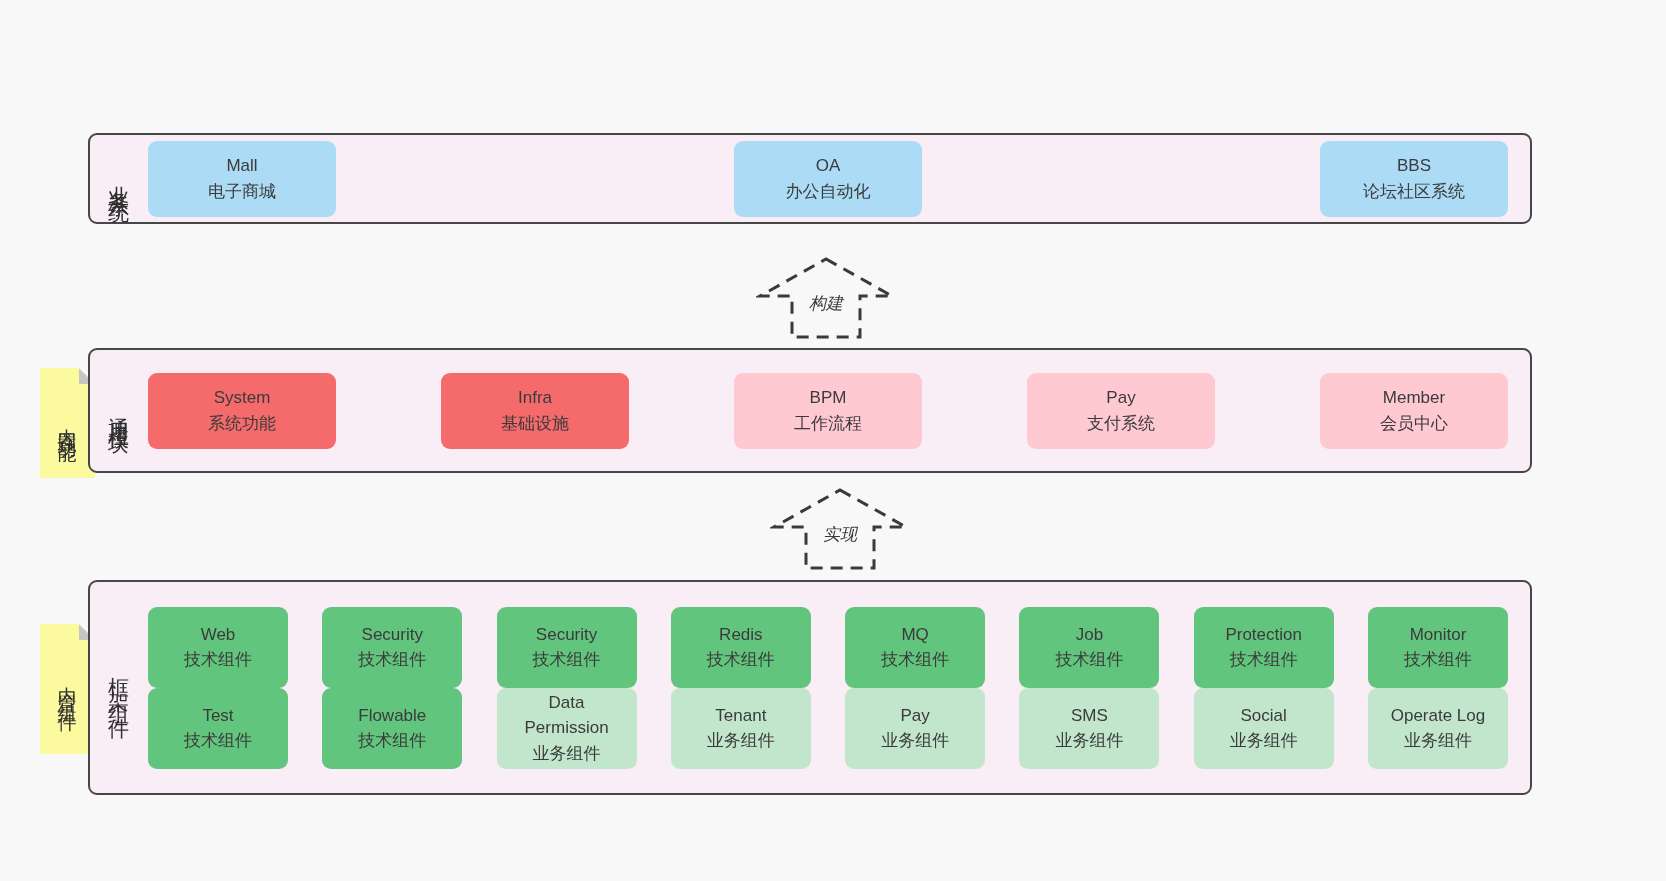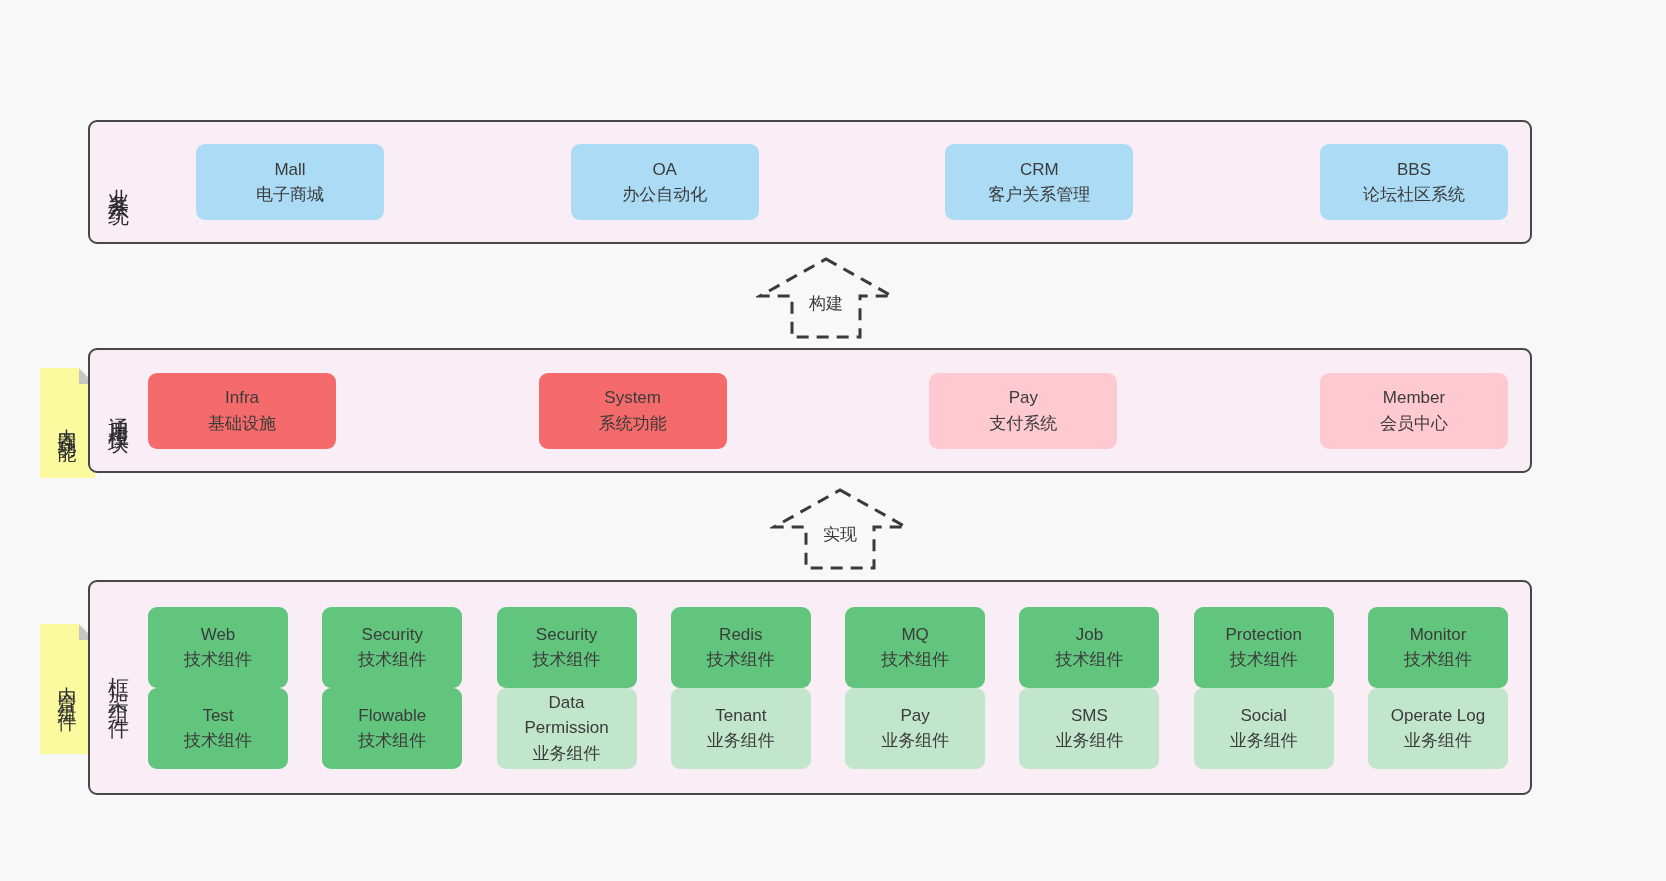--- a/index.html
+++ b/index.html
@@ -6,21 +6,21 @@
   body {
     width:1666px; height:881px; position:relative; overflow:hidden;
     background:#f8f8f8; color:#3b3b3b;
     font-family:"Liberation Sans", sans-serif;
   }
   .panel {
     position:absolute; left:88px; width:1444px; box-sizing:border-box;
     background:#f9edf6; border:2px solid #474747; border-radius:9px;
     display:flex;
   }
-  .s1 { top:120px; height:124px;gap:48px; }
+  .s1 { top:133px; height:91px; }
   .s2 { top:348px; height:125px; }
   .s3 { top:580px; height:215px; }
   .vlabel-wrap { width:58px; display:flex; justify-content:center; flex:0 0 58px; }
   .vlabel {
     margin:auto; writing-mode:vertical-lr; text-orientation:upright;
     font-size:21px; color:#2e2e2e; letter-spacing:5px; line-height:1;
   }
   .s3 .vlabel { letter-spacing:14px; }
   .boxes {
     flex:1; display:flex; align-items:center; justify-content:space-between;
@@ -53,41 +53,38 @@
   .note3 .vlabel { letter-spacing:9px; }
   .fold { position:absolute; top:0; right:0; }
   .arrow { position:absolute; width:140px; height:84px; }
   .arrow1 { left:756px; top:256px; }
   .arrow2 { left:770px; top:487px; }
   .arrow svg { position:absolute; left:0; top:0; }
   .arrow-label {
     position:absolute; left:50%; top:36px; transform:translateX(-50%);
     background:#f8f8f8; padding:0 4px; font-size:17px; color:#3b3b3b;
     white-space:nowrap;
+    font-style:italic;
   }
 </style>
 </head>
 <body>
 
 <div class="panel s1">
   <div class="vlabel-wrap">
     <div class="vlabel">业务系统</div>
   </div>
   <div class="boxes">
     <div class="box b-lg blue">
       <div>Mall</div>
       <div>电子商城</div>
     </div>
     <div class="box b-lg blue">
       <div>OA</div>
       <div>办公自动化</div>
-    </div>
-    <div class="box b-lg blue">
-      <div>CRM</div>
-      <div>客户关系管理</div>
     </div>
     <div class="box b-lg blue">
       <div>BBS</div>
       <div>论坛社区系统</div>
     </div>
   </div>
 </div>
 
 <div class="arrow arrow1">
   <svg width="140" height="84" viewBox="0 0 140 84">
@@ -102,26 +99,30 @@
     <path d="M0 0 L16 16 L0 16 Z" fill="#c6c6c6"></path>
     <path d="M0 0 L16 0 L16 16 Z" fill="#f8f8f8"></path>
   </svg>
 </div>
 <div class="panel s2">
   <div class="vlabel-wrap">
     <div class="vlabel">通用模块</div>
   </div>
   <div class="boxes">
     <div class="box b-lg red">
+      <div>System</div>
+      <div>系统功能</div>
+    </div>
+    <div class="box b-lg red">
       <div>Infra</div>
       <div>基础设施</div>
     </div>
-    <div class="box b-lg red">
-      <div>System</div>
-      <div>系统功能</div>
+    <div class="box b-lg pink">
+      <div>BPM</div>
+      <div>工作流程</div>
     </div>
     <div class="box b-lg pink">
       <div>Pay</div>
       <div>支付系统</div>
     </div>
     <div class="box b-lg pink">
       <div>Member</div>
       <div>会员中心</div>
     </div>
   </div>

